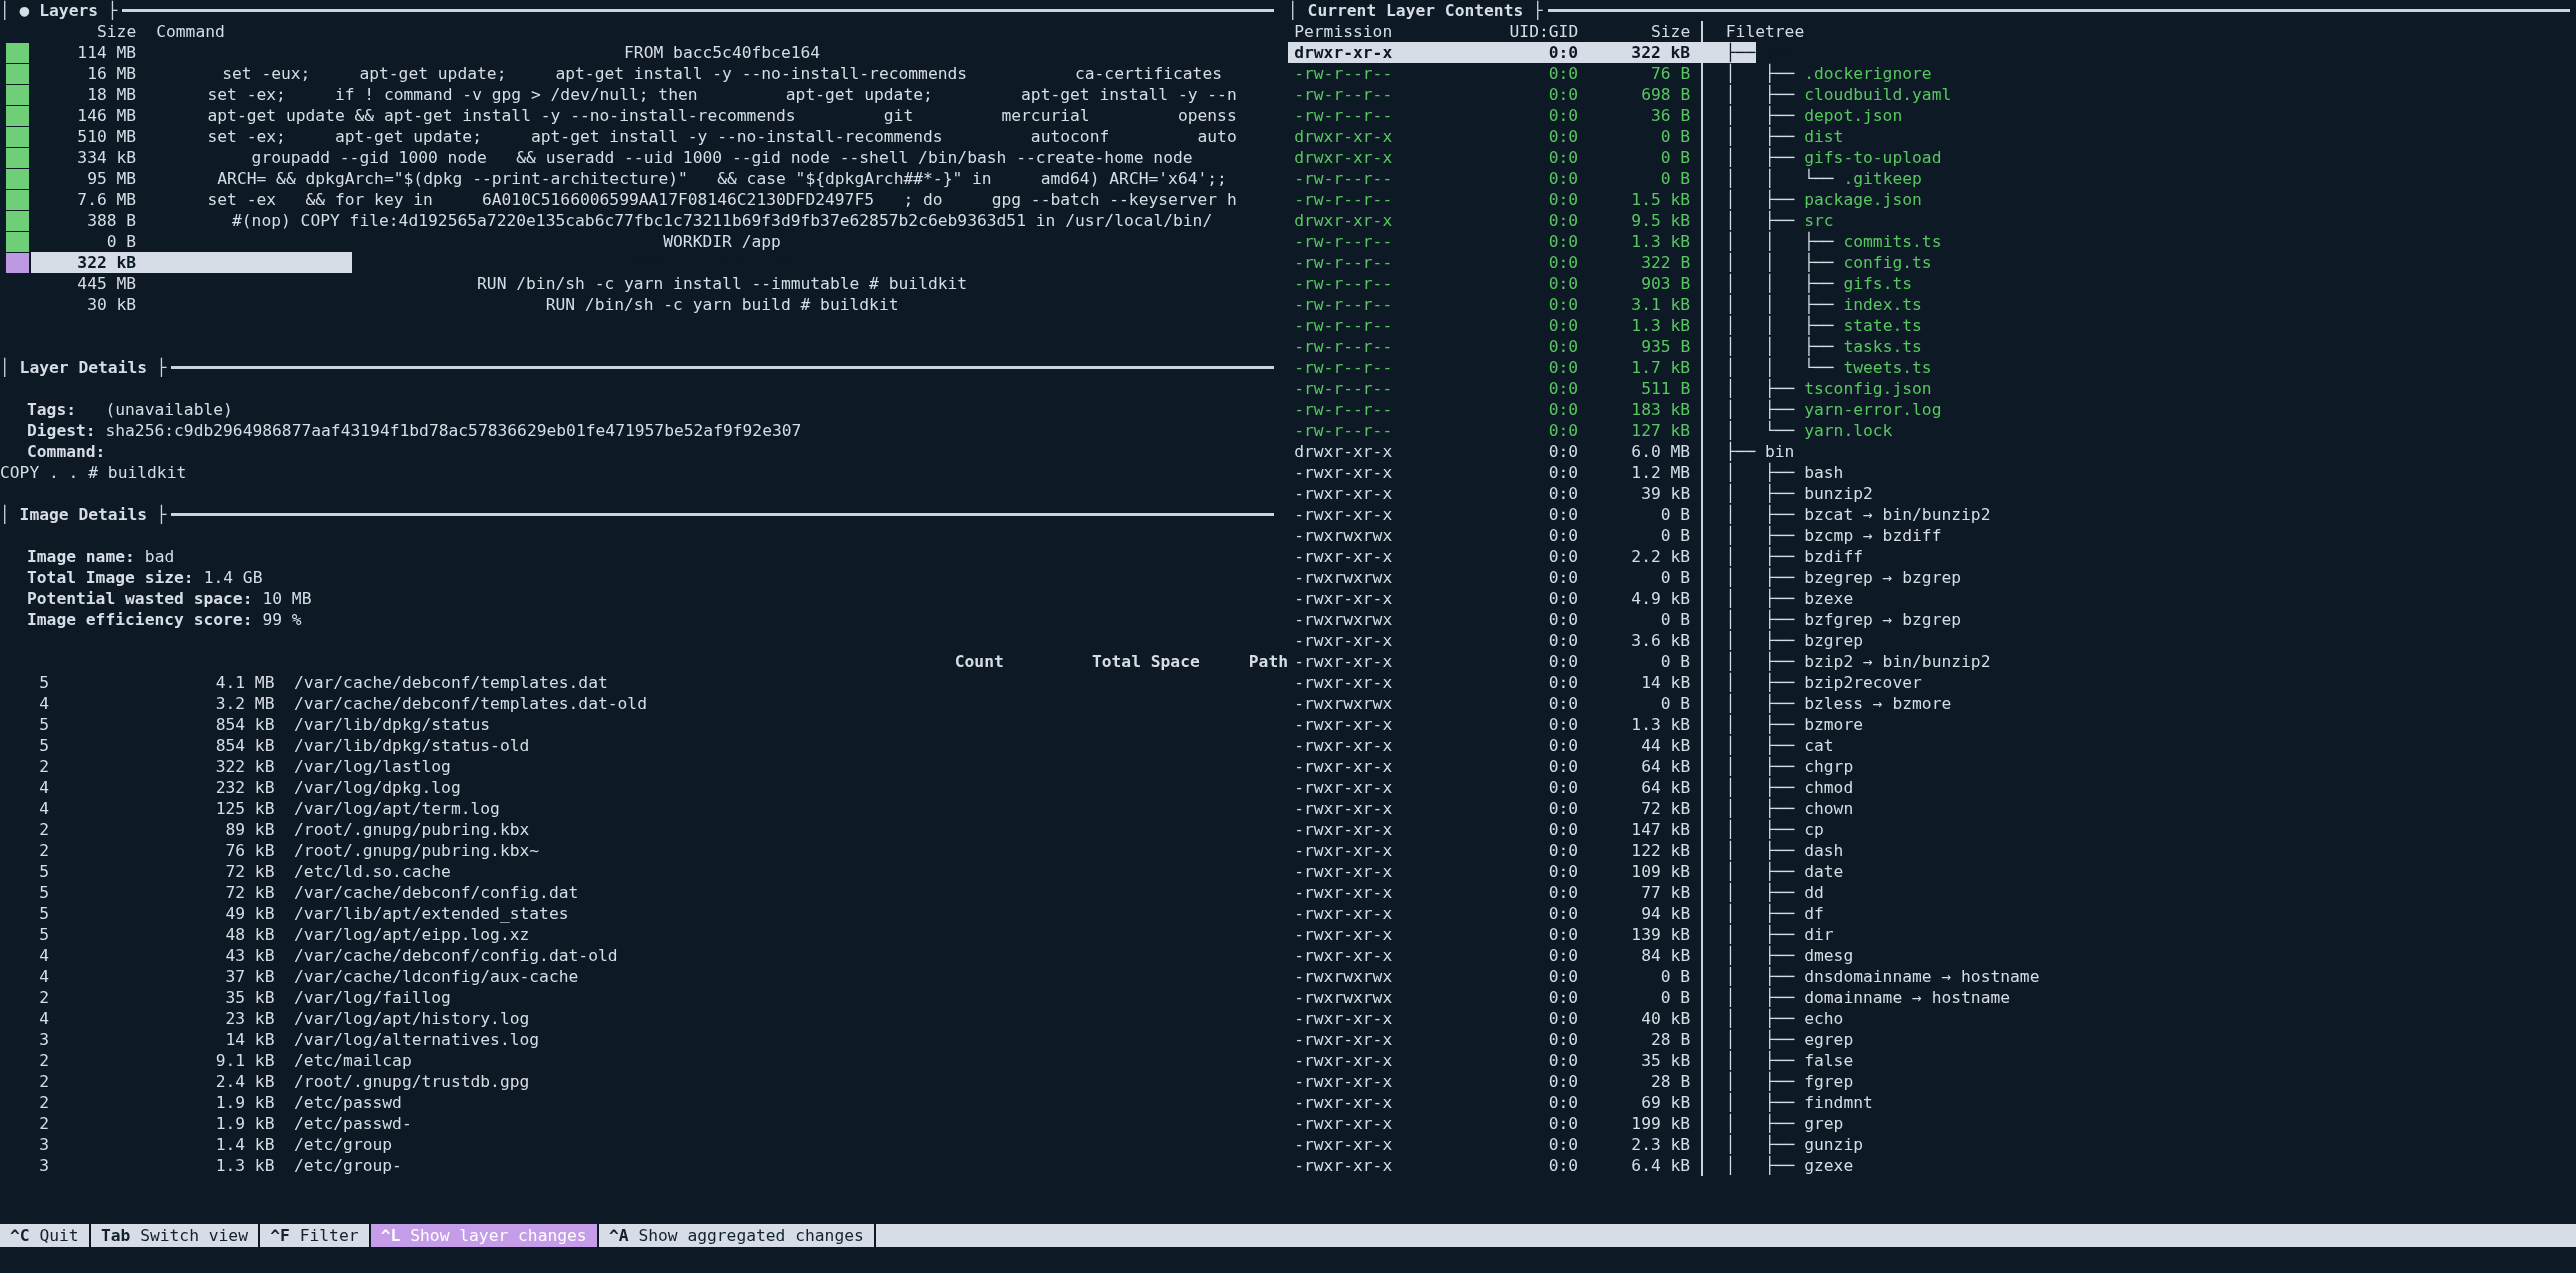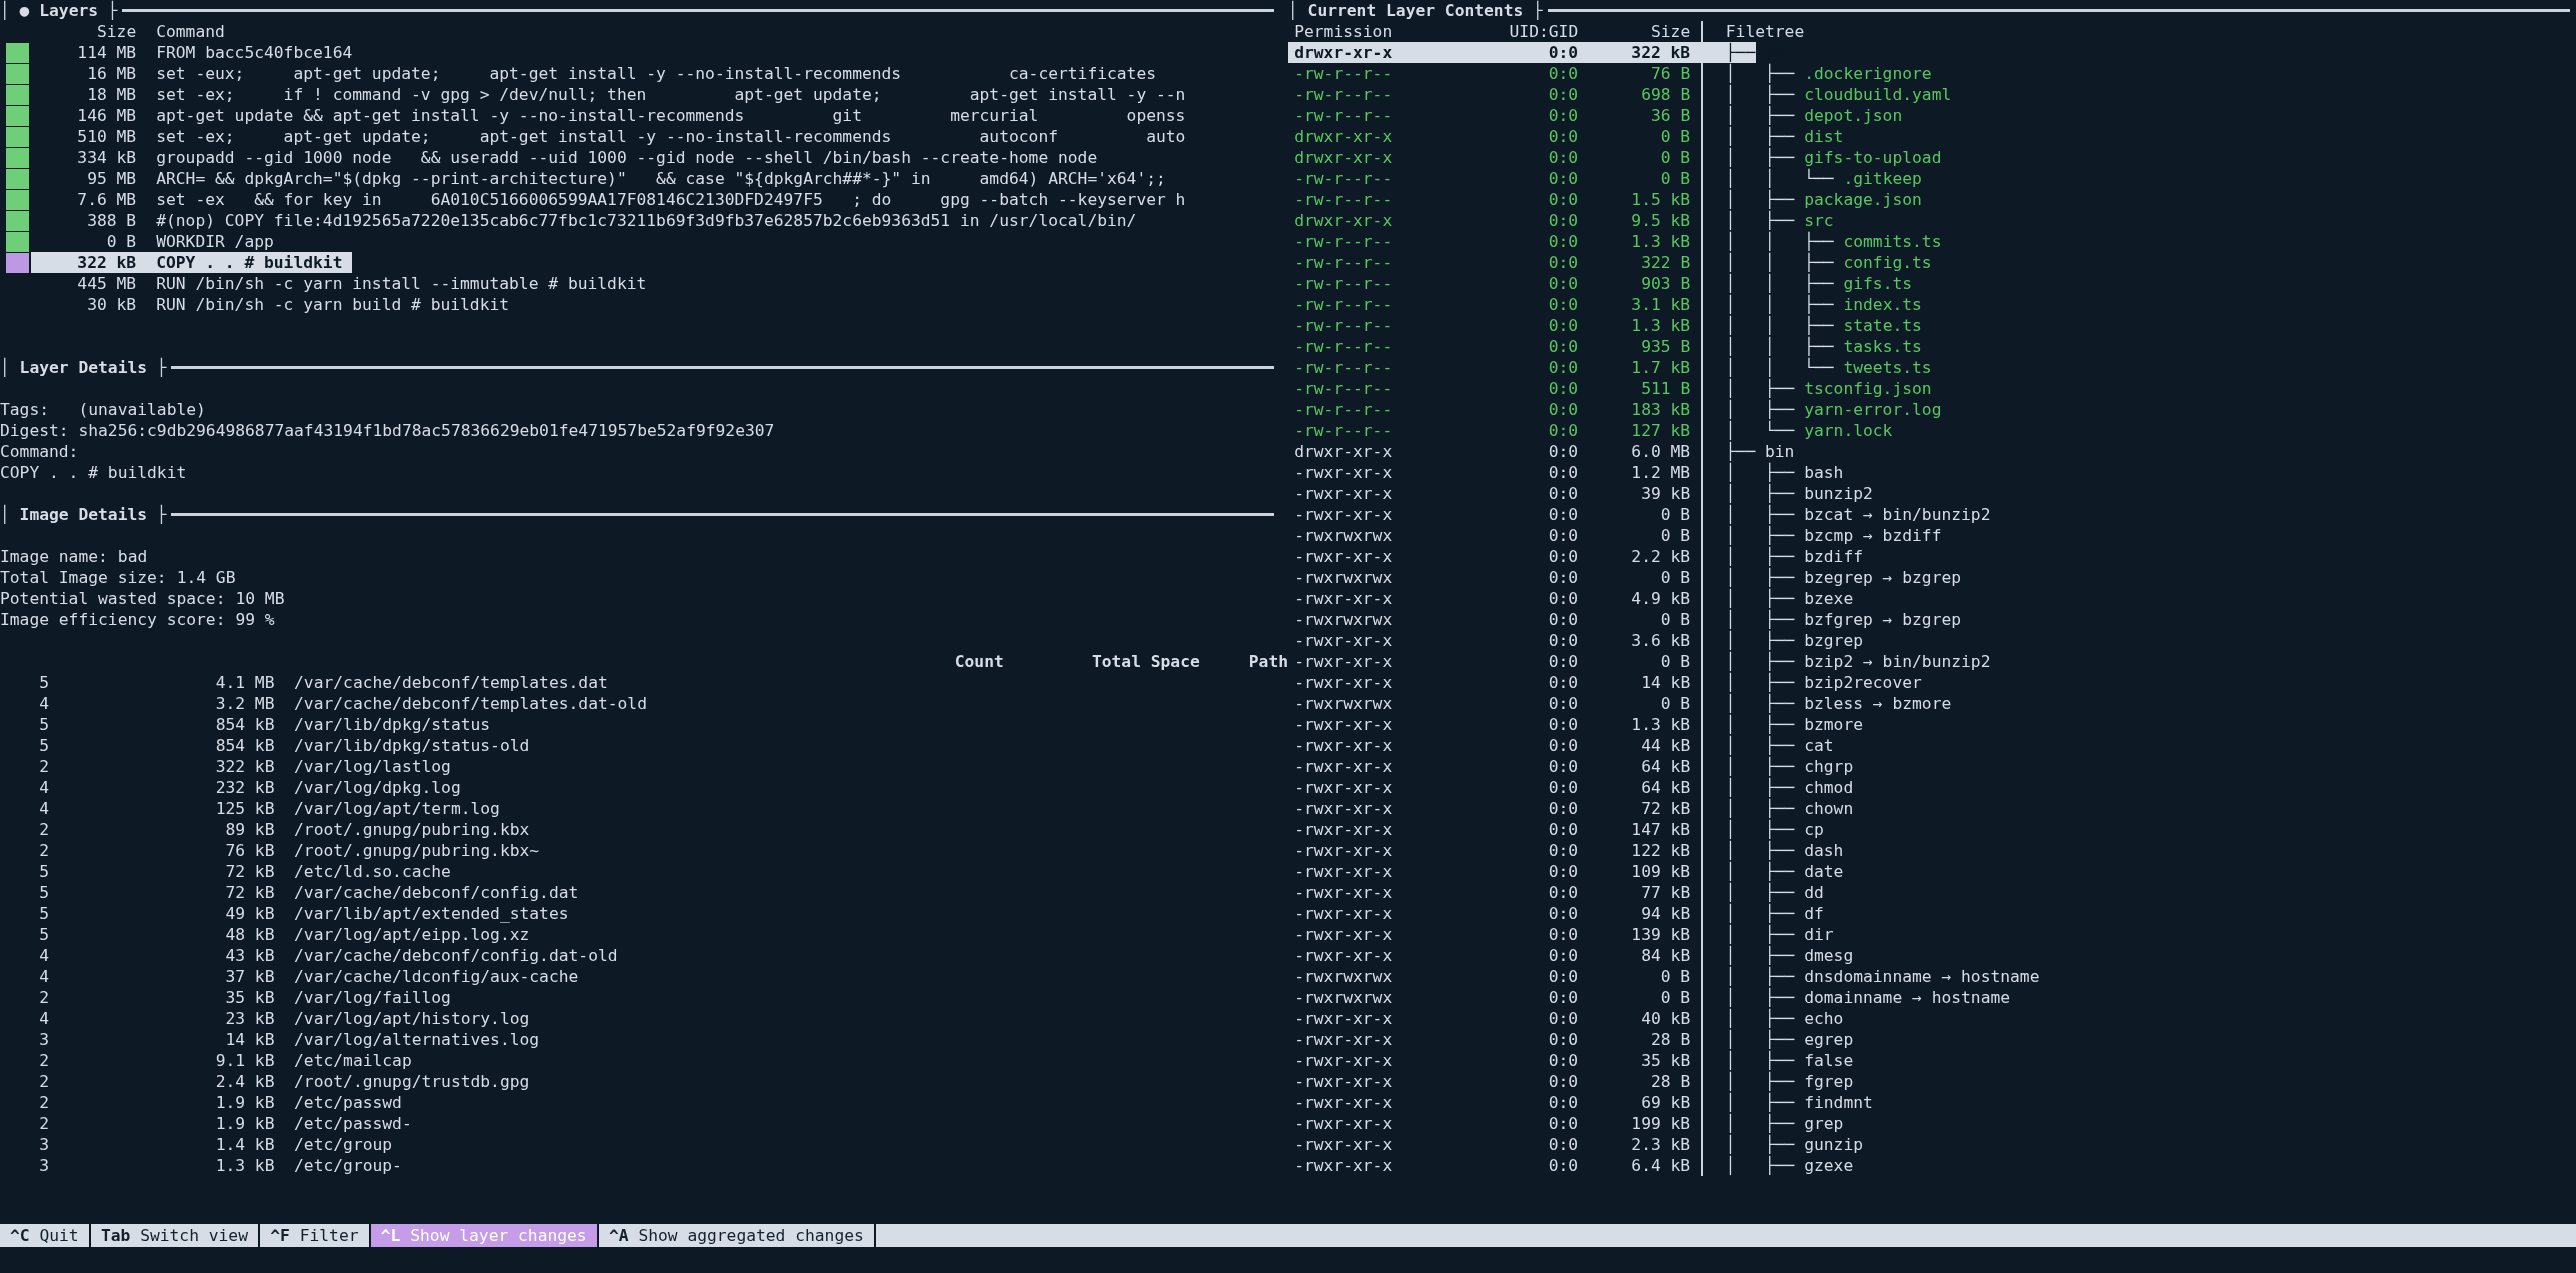--- a/index.html
+++ b/index.html
@@ -28,25 +28,25 @@
   .lrow .num{text-align:right;}
   .indwrap{display:flex;align-items:center;}
   .ind{width:23px;height:20px;}
   .ind-green{background:var(--indg);}
   .ind-purple{background:var(--indp);}
   .ind-none{background:transparent;}
   .lrow .hl{position:absolute;left:31px;width:321px;top:0;bottom:0;background:var(--selbg);}
   .lrow.sel .num,.lrow.sel .cmd{position:relative;z-index:1;color:var(--selfg);font-weight:bold;}
   .lhead{color:var(--fg);}
   .lhead .indh{margin-left:-3.1px;margin-top:43px;}
-  .cmd{overflow:hidden;}
+  .cmd{overflow:hidden;text-align:center;}
 
   
   .dline{height:21px;white-space:pre;overflow:hidden;}
-  .dlabel{font-weight:normal;}
+  .dlabel{font-weight:bold;padding-left:27px;}
   .ival{padding-left:10px;}
 
   
   .wrow{height:21px;white-space:pre;overflow:hidden;}
   .whead{font-weight:bold;text-align:right;}
 
   
   .frow{display:grid;grid-template-columns:192px 109px 95px 11px 1.6px 1fr;padding-left:6.2px;
         height:21px;position:relative;white-space:pre;overflow:hidden;}
   .frow .num{text-align:right;}

